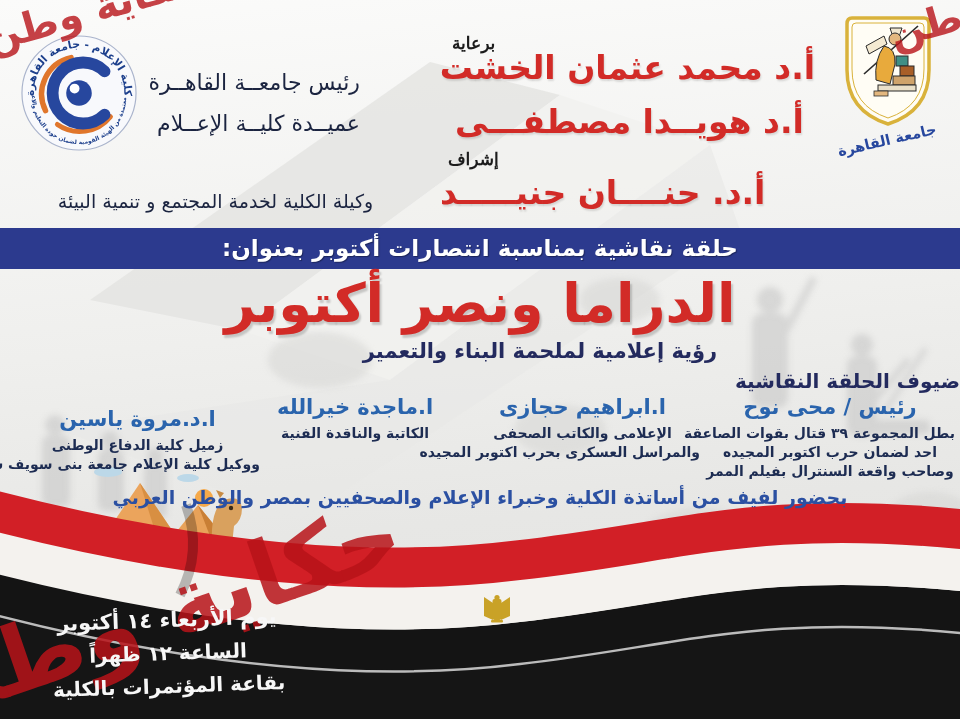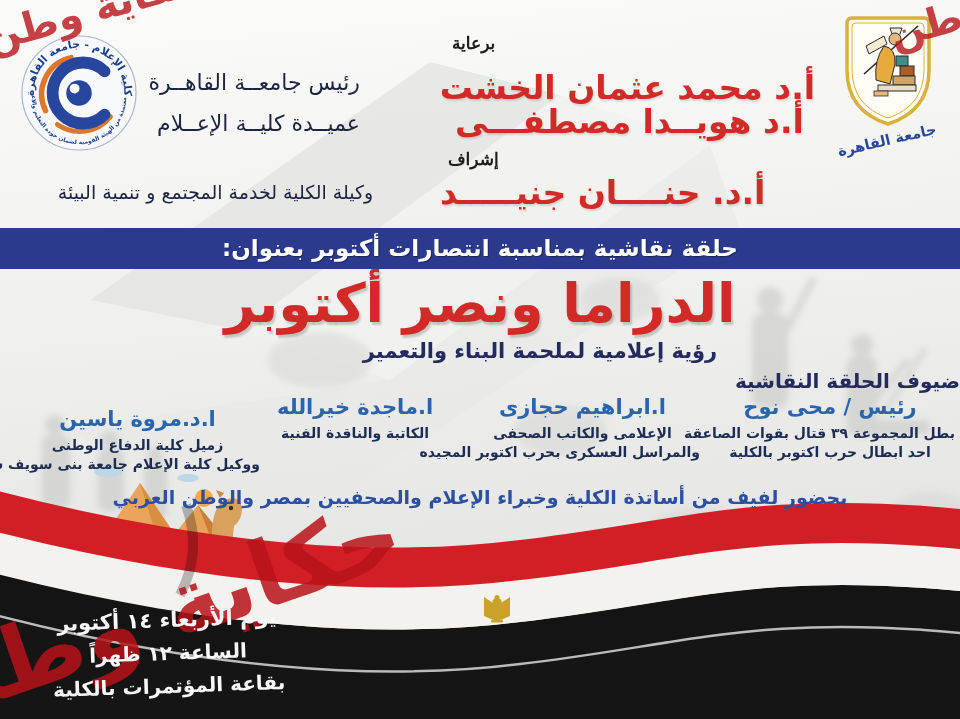--- a/index.html
+++ b/index.html
@@ -113,39 +113,40 @@
       <rect x="58" y="44" width="12" height="10" fill="#3f8f86" stroke="#2b2b2b" stroke-width="1"></rect>
       <rect x="62" y="54" width="14" height="10" fill="#a85f28" stroke="#2b2b2b" stroke-width="1"></rect>
       <rect x="55" y="64" width="22" height="9" fill="#cfa36b" stroke="#2b2b2b" stroke-width="1"></rect>
       <rect x="40" y="73" width="38" height="6" fill="#e9dfc8" stroke="#2b2b2b" stroke-width="1"></rect>
       <rect x="36" y="79" width="14" height="5" fill="#e3b77f" stroke="#2b2b2b" stroke-width="0.8"></rect>
     </g>
     <text x="50" y="133" transform="rotate(-13 50 133)" font-size="14.5" font-weight="bold" fill="#27479e" text-anchor="middle">جامعة القاهرة</text>
   </svg>
 
   <div class="txt patron-label" style="left:452px;top:33px;">برعاية</div>
-  <div class="txt red-name" style="left:455px;top:68px;width:360px;text-align:center;">أ.د محمد عثمان الخشت</div>
+  <div class="txt red-name" style="left:455px;top:48px;width:360px;text-align:center;">أ.د محمد عثمان الخشت</div>
   <div class="txt red-name" style="left:455px;top:102px;width:360px;text-align:left;">أ.د هويــدا مصطفـــى</div>
   <div class="txt patron-label" style="left:448px;top:149px;">إشراف</div>
   <div class="txt red-name" style="left:440px;top:173px;width:352px;text-align:left;">أ.د. حنــــان جنيـــــد</div>
 
   <div class="txt left-title" style="left:170px;top:70px;width:190px;font-size:22px;">رئيس جامعــة القاهــرة</div>
   <div class="txt left-title" style="left:170px;top:111px;width:190px;font-size:22px;">عميــدة كليــة الإعــلام</div>
-  <div class="txt left-title" style="left:48px;top:181px;width:335px;font-size:19px;">وكيلة الكلية لخدمة المجتمع و تنمية البيئة</div>
+  <div class="txt left-title" style="left:48px;top:190px;width:335px;font-size:19px;">وكيلة الكلية لخدمة المجتمع و تنمية البيئة</div>
 
   <div class="banner">حلقة نقاشية بمناسبة انتصارات أكتوبر بعنوان:</div>
 
   <div class="main-title">الدراما ونصر أكتوبر</div>
   <div class="subtitle">رؤية إعلامية لملحمة البناء والتعمير</div>
   <div class="guests-heading">ضيوف الحلقة النقاشية</div>
 
   <div class="guest" style="left:705px;width:250px;">
     <div class="gname">رئيس / محى نوح</div>
     <div class="gline">بطل المجموعة ٣٩ قتال بقوات الصاعقة</div>
-    <div class="gline">احد ابطال حرب اكتوبر بالكلية</div>
+    <div class="gline">احد لضمان حرب اكتوبر المجيده</div>
+    <div class="gline">وصاحب واقعة السنترال بفيلم الممر</div>
   </div>
   <div class="guest" style="left:465px;width:235px;">
     <div class="gname">ا.ابراهيم حجازى</div>
     <div class="gline">الإعلامى والكاتب الصحفى</div>
     <div class="gline">والمراسل العسكرى بحرب اكتوبر المجيده</div>
   </div>
   <div class="guest" style="left:250px;width:210px;">
     <div class="gname">ا.ماجدة خيرالله</div>
     <div class="gline">الكاتبة والناقدة الفنية</div>
   </div>

